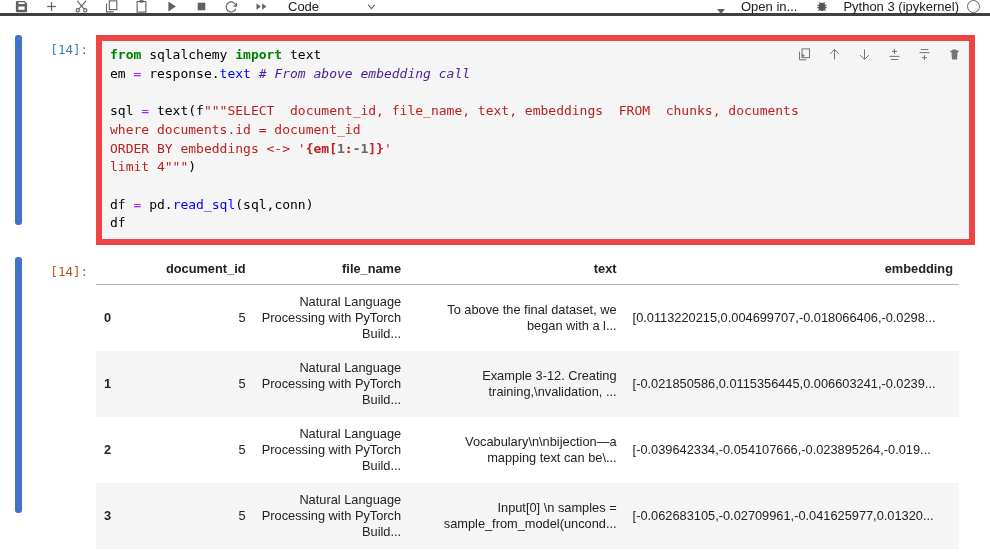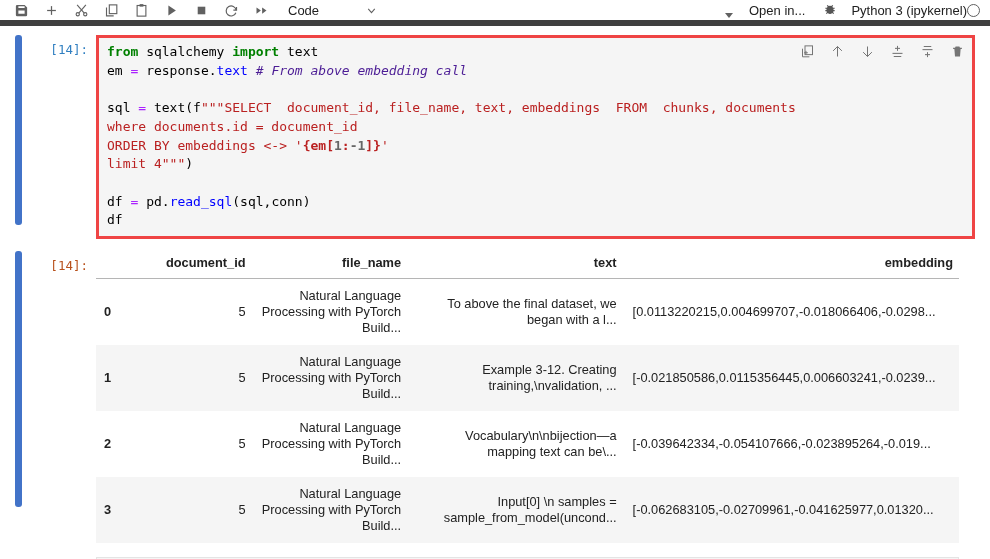--- a/index.html
+++ b/index.html
@@ -12,23 +12,23 @@
   }
   #app {
     position: relative;
     width: 990px; height: 559px;
     background: #ffffff;
   }
 
   
   .toolbar {
     position: absolute; top: 0; left: 0;
-    width: 990px; height: 26px;
+    width: 990px; height: 16px;
     background: #ffffff;
-    border-bottom: 6px solid #404040;
+    border-bottom: 3px solid #404040;
     display: flex; align-items: center;
   }
   .tb-left { display: flex; align-items: center; padding-left: 6px; }
   .tb-btn {
     width: 30px; height: 24px;
     display: flex; align-items: center; justify-content: center;
     color: #616161;
   }
   .tb-btn svg { display: block; }
   .tb-sel {
@@ -50,21 +50,21 @@
     display: flex; align-items: flex-end; gap: 16px;
     color: #212121;
   }
   .open-in .tri {
     width: 0; height: 0;
     border-left: 4px solid transparent;
     border-right: 4px solid transparent;
     border-top: 5px solid #616161;
   }
   .bug-icon { margin: 0 14px 0 18px; color: #555; display: flex; }
-  .kernel-name { }
+  .kernel-name { margin-right: 8px; }
   .kernel-circle {
     width: 13px; height: 13px;
     border: 1.6px solid #616161;
     border-radius: 50%;
   }
 
   
   .nb {
     position: absolute;
     top: 26px; left: 0;
@@ -100,21 +100,21 @@
   }
   .prompt.out { color: #b8511c; }
   .prompt.empty { color: #9e9e9e; }
 
   
   .input-area {
     position: relative;
     flex: 1 1 auto;
     margin-right: 15px;
     background: #f5f5f5;
-    border: 3px solid #ef4444;
+    border: 6px solid #ef4444;
     padding: 5px 8px 6px 8px;
   }
   .code {
     font-family: "DejaVu Sans Mono", monospace;
     font-size: 13px;
     line-height: 18.7px;
     color: #000000;
     white-space: pre;
     tab-size: 4;
   }

